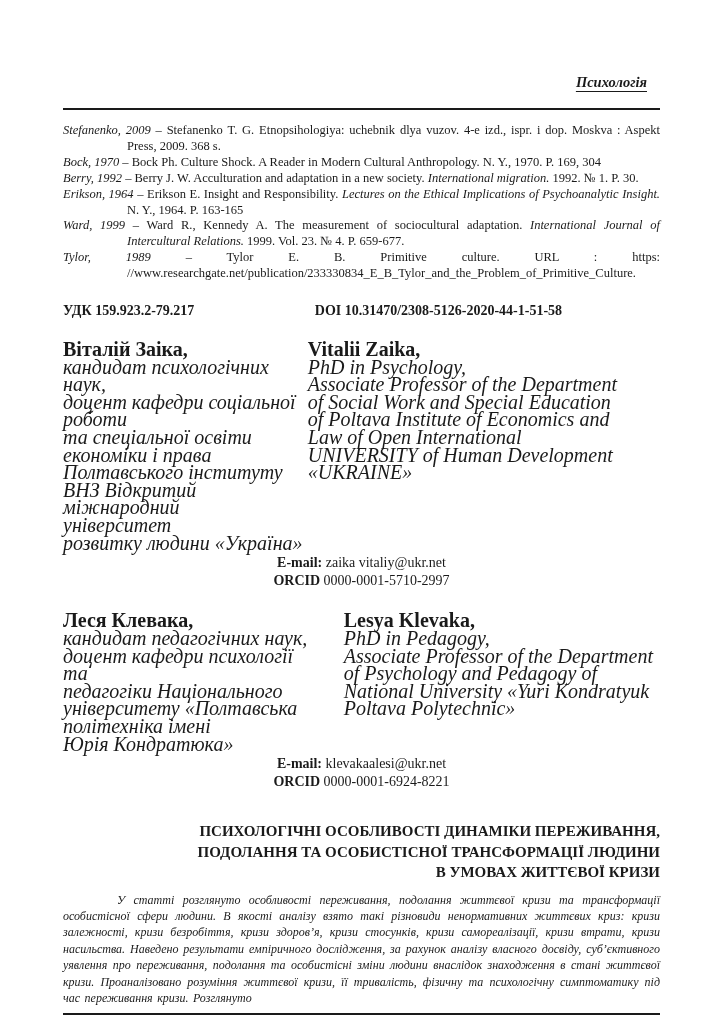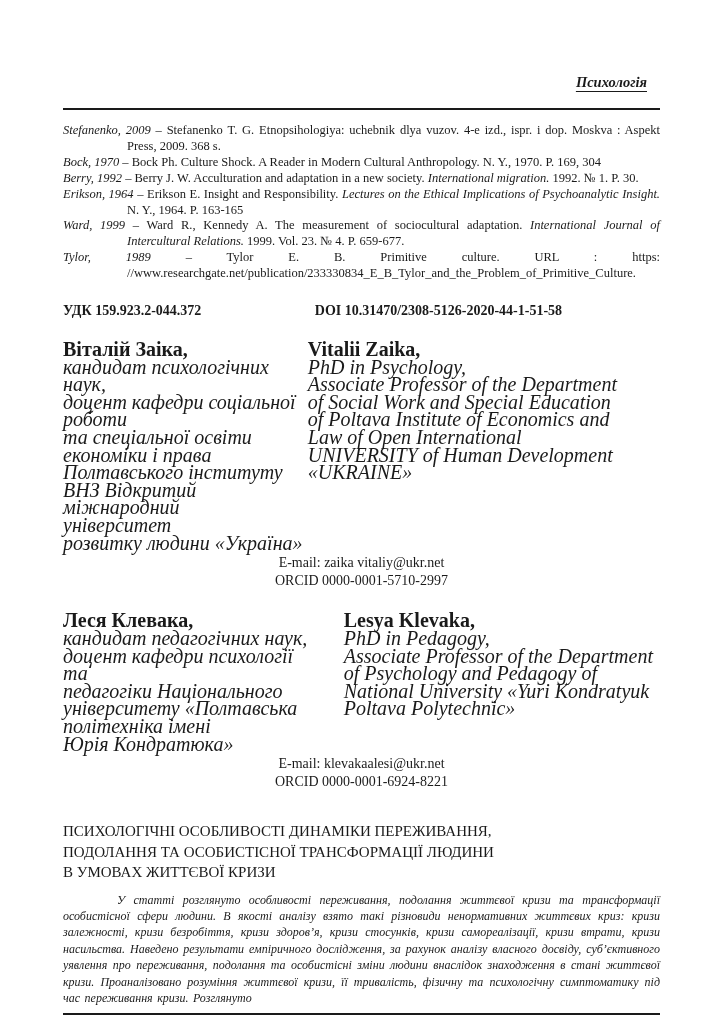--- a/index.html
+++ b/index.html
@@ -38,24 +38,24 @@
   .authors-grid {
     display:grid; grid-template-columns:41% 59%;
     font-size:20px; line-height:17.6px; text-align:left;
   }
   .authors-grid.first { margin-top:22px; }
   .authors-grid.second { margin-top:23px;gap:36px; }
   .author-name { font-weight:bold; }
   .aff-line { font-style:italic; }
   .contact-line { text-align:center; font-size:14px; line-height:17.6px; }
   .contact-line.gap { margin-top:2px; }
-  .contact-label { font-weight:normal; }
+  .contact-label { font-weight:bold; }
 
   
-  .title { margin-top:31px; text-align:left; font-weight:normal; font-size:15px; line-height:20.4px; }
+  .title { margin-top:31px; text-align:right; font-weight:bold; font-size:15px; line-height:20.4px; }
 
   
   .abstract {
     margin-top:9px; font-style:italic; font-size:12px; line-height:16.4px;
     text-align:justify; text-indent:54px; word-spacing:1.5px;
   }
 
   
   .footer {
     margin-top:7px; border-top:2px solid #1a1a1a; padding-top:14px;
@@ -78,21 +78,21 @@
   <div class="refs" id="refs-list">
       <div class="ref"><span class="it">Stefanenko, 2009</span><span> – Stefanenko T. G. Etnopsihologiya: uchebnik dlya vuzov. 4-e izd., ispr. i dop. Moskva : Aspekt Press, 2009. 368 s.</span></div>
       <div class="ref"><span class="it">Bock, 1970</span><span> – Bock Ph. Culture Shock. A Reader in Modern Cultural Anthropology. N. Y., 1970. P. 169, 304</span></div>
       <div class="ref"><span class="it">Berry, 1992</span><span> – Berry J. W. Acculturation and adaptation in a new society. </span><span class="it">International migration.</span><span> 1992. № 1. P. 30.</span></div>
       <div class="ref"><span class="it">Erikson, 1964</span><span> – Erikson E. Insight and Responsibility. </span><span class="it">Lectures on the Ethical Implications of Psychoanalytic Insight.</span><span> N. Y., 1964. P. 163-165</span></div>
       <div class="ref"><span class="it">Ward, 1999</span><span> – Ward R., Kennedy A. The measurement of sociocultural adaptation. </span><span class="it">International Journal of Intercultural Relations.</span><span> 1999. Vol. 23. № 4. P. 659-677.</span></div>
       <div class="ref"><span class="it">Tylor, 1989</span><span> – Tylor E. B. Primitive culture. URL : </span><span>https:<wbr>//www.researchgate.net/publication/233330834_E_B_Tylor_and_the_Problem_of_Primitive_Culture.</span></div>
     </div>
 
   <div class="meta-row">
-    <span class="udk">УДК 159.923.2-044.372</span>
+    <span class="udk">УДК 159.923.2-79.217</span>
     <span class="doi">DOI 10.31470/2308-5126-2020-44-1-51-58</span>
   </div>
 
   <div class="authors-grid first">
     <div class="col-uk">
       <div class="author-name">Віталій Заіка,</div>
       <div>
           <div class="aff-line">кандидат психологічних наук,</div>
           <div class="aff-line">доцент кафедри соціальної роботи</div>
           <div class="aff-line">та спеціальної освіти</div>

